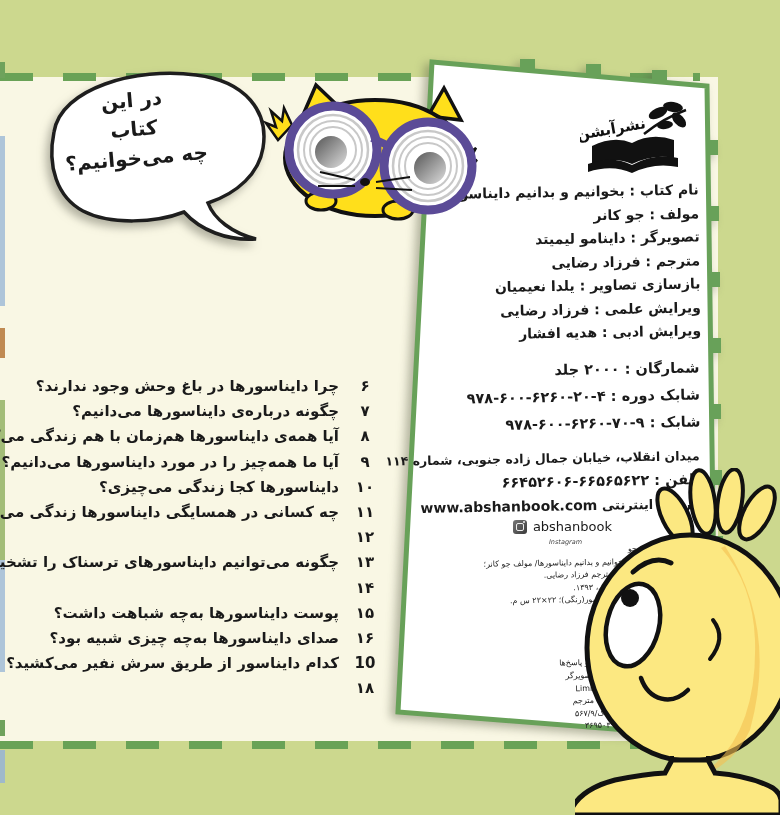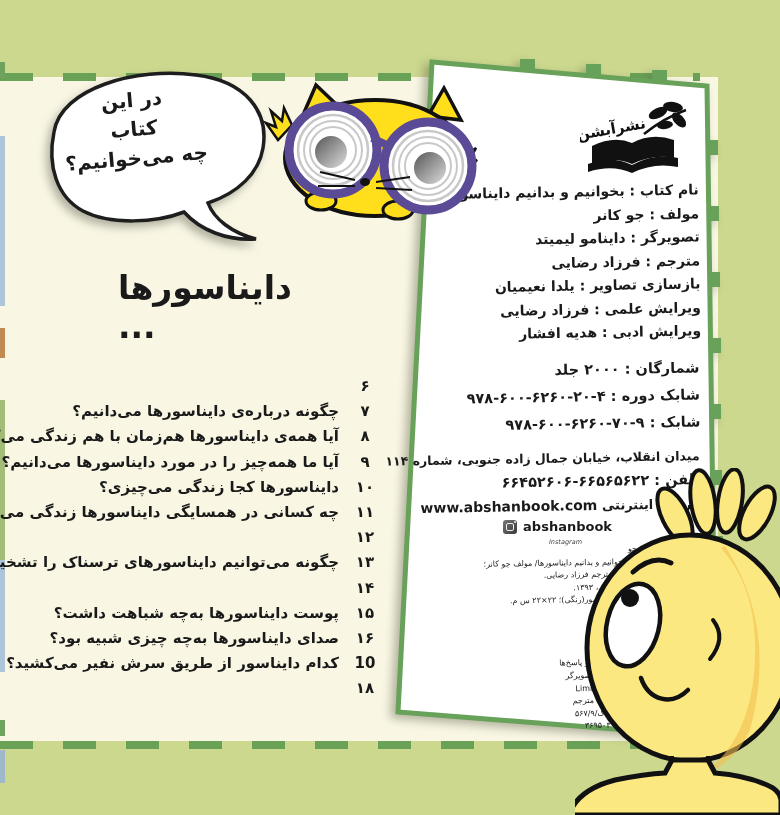--- a/index.html
+++ b/index.html
@@ -27,21 +27,21 @@
   .contact{position:absolute;right:80px;top:449px;width:330px;font-weight:bold;transform:rotate(-1deg);}
   .addr{font-size:12.5px;line-height:20px;}
   .phone{font-size:14.5px;line-height:26px;}
   .webrow{font-size:13px;line-height:22px;}
   .webrow .url{font-weight:bold;font-size:14px;}
   .instarow{position:absolute;right:168px;top:519px;display:flex;align-items:center;gap:6px;direction:ltr;}
   .insta-ico{position:relative;width:14px;height:14px;border-radius:3px;background:linear-gradient(135deg,#777,#3a3a3a);}
   .insta-ico::before{content:"";position:absolute;left:3px;top:3px;width:8px;height:8px;border:1.4px solid #eee;border-radius:2px;box-sizing:border-box;}
   .insta-ico::after{content:"";position:absolute;right:1.5px;top:1.5px;width:2px;height:2px;background:#eee;border-radius:50%;}
   .insta-script{position:absolute;right:30px;top:-9px;font-size:6.5px;font-style:italic;color:#444;margin-top:28px;}
-  .insta-handle{font-size:13px;font-weight:bold;text-align:right;}
+  .insta-handle{font-size:13px;font-weight:normal;text-align:right;}
   .fipa{position:absolute;right:82px;top:544px;width:225px;font-size:8px;line-height:12.6px;color:#222;transform:rotate(-1deg);}
   .fipa div{white-space:nowrap;}
   
   .bubble-svg{position:absolute;left:16px;top:60px;filter:drop-shadow(-4px 5px 4px rgba(110,110,95,.5));}
   .bubble-text{position:absolute;left:48px;top:86px;width:172px;text-align:center;font-size:20px;
                font-weight:bold;line-height:1.45;transform:rotate(-5deg);}
   
   .title{position:absolute;left:118px;top:268px;width:215px;font-size:33px;font-weight:bold;direction:rtl;text-align:left;}
   
   .toc{position:absolute;left:20px;top:374px;width:357px;}
@@ -213,26 +213,26 @@
     </g>
     <ellipse cx="107" cy="102" rx="5" ry="4" fill="#111"></ellipse>
     <g stroke="#111" stroke-width="2" fill="none">
       <path d="M97,100 L62,92"></path>
         <path d="M97,106 L60,106"></path>
       <path d="M118,102 L152,97"></path>
         <path d="M118,108 L154,110"></path>
     </g>
   </svg>
 
-  <div class="title">دایناسورها ...</div>
 
   <div class="toc">
 
       <div class="toc-row">
         <span class="toc-num">۶</span>
+        <span class="toc-q">چرا دایناسورها در باغ وحش وجود ندارند؟</span>
       </div>
 
       <div class="toc-row">
         <span class="toc-num">۷</span>
         <span class="toc-q">چگونه درباره‌ی دایناسورها می‌دانیم؟</span>
       </div>
 
       <div class="toc-row">
         <span class="toc-num">۸</span>
         <span class="toc-q">آیا همه‌ی دایناسورها هم‌زمان با هم زندگی می‌کردند؟</span>

